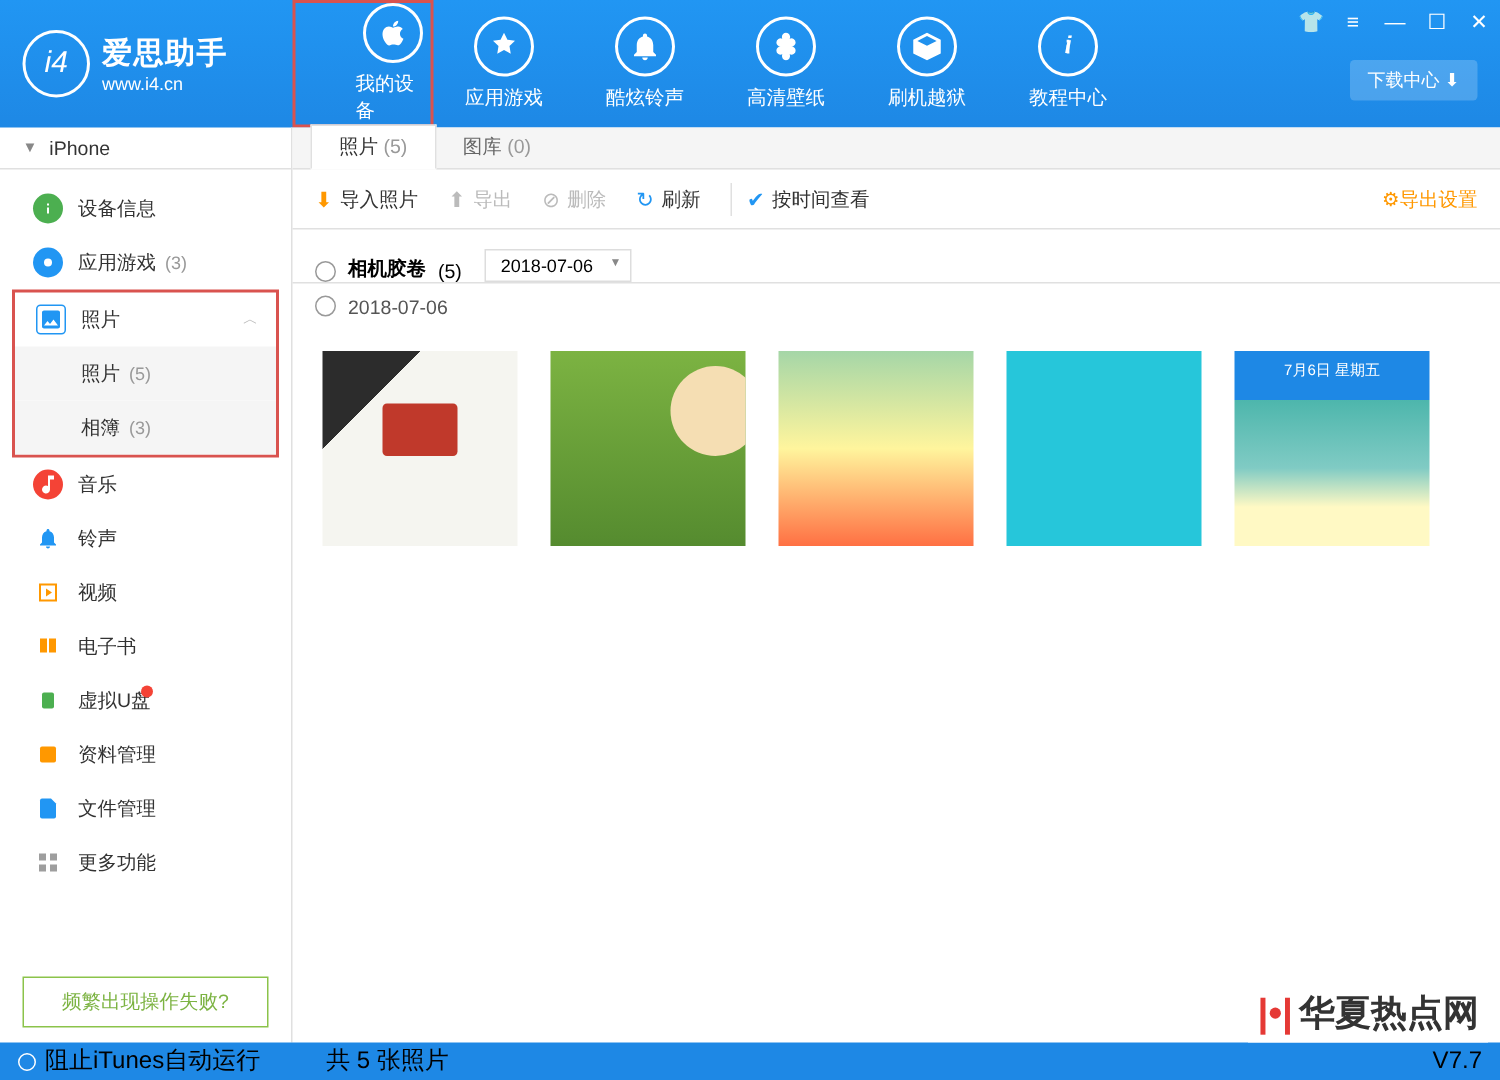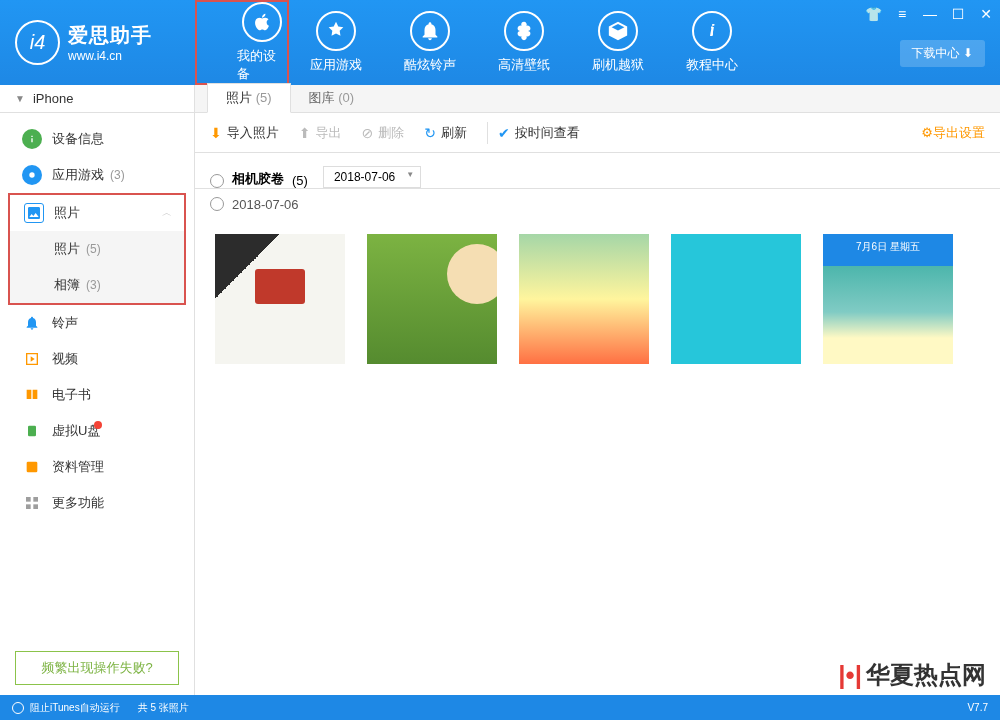--- a/index.html
+++ b/index.html
@@ -78,24 +78,24 @@
     .t3 { background: linear-gradient(180deg, #a5d6a7 0%, #fff59d 50%, #ff7043 100%); }
     .t4 { background: #26c6da; display: grid; grid-template-columns: repeat(4, 1fr); grid-template-rows: repeat(5, 1fr); gap: 4px; padding: 8px; }
     .t4 span { background: #fff; border-radius: 6px; }
     .t4 span:nth-child(1){background:#4caf50}.t4 span:nth-child(2){background:#2196f3}.t4 span:nth-child(3){background:#9c27b0}.t4 span:nth-child(4){background:#ff5722}
     .t4 span:nth-child(5){background:#3f51b5}.t4 span:nth-child(6){background:#00bcd4}.t4 span:nth-child(7){background:#ff9800}.t4 span:nth-child(8){background:#795548}
     .t4 span:nth-child(9){background:#2196f3}.t4 span:nth-child(10){background:#f44336}.t4 span:nth-child(11){background:#4caf50}.t4 span:nth-child(12){background:#607d8b}
     .t5 { background: linear-gradient(180deg, #1e88e5 0%, #1e88e5 25%, #4db6ac 25%, #80cbc4 60%, #fff9c4 80%); }
     .t5::before { content:"7月6日 星期五"; position:absolute; top:6px; color:#fff; font-size:10px; width:100%; text-align:center; }
     
     
-    .footer { position: absolute; bottom: 0; left: 0; right: 0; height: 25px; background: #1e88e5; color: #ffffff; display: flex; align-items: center; padding: 0 12px; font-size: 10px; }
+    .footer { position: absolute; bottom: 0; left: 0; right: 0; height: 25px; background: #1e88e5; color: #000000; display: flex; align-items: center; padding: 0 12px; font-size: 16px; }
     .footer-left { display: flex; align-items: center; }
     .footer-radio { width: 12px; height: 12px; border: 1.5px solid #fff; border-radius: 50%; margin-right: 6px; }
-    .footer-mid { margin-left: 18px; }
+    .footer-mid { margin-left: 44px; }
     .footer-right { margin-left: auto; }
     
     .watermark { position: absolute; bottom: 25px; right: 8px; font-size: 24px; font-weight: bold; color: #333; display: flex; align-items: center; background: #fff; padding: 4px 6px; }
     .wm-icon { color: #e53935; font-weight: bold; margin-right: 4px; font-size: 26px; }
   </style>
 </head>
 <body>
 
 <div class="header">
   <div class="logo-area">
@@ -208,20 +208,28 @@
           <span>照片</span>
             <span class="cnt">(5)</span>
         </div>
         <div class="sb-item sub">
           <span>相簿</span>
             <span class="cnt">(3)</span>
         </div>
       </div>
 
       <div class="sb-item">
+        <div class="sb-icon" style="background:#f44336;border-radius:50%">
+            <svg viewBox="0 0 24 24" fill="#fff">
+              <path d="M12 3v10.55A4 4 0 1014 17V7h4V3h-6z"></path>
+            </svg>
+          </div>
+        <span>音乐</span>
+      </div>
+      <div class="sb-item">
         <div class="sb-icon">
             <svg viewBox="0 0 24 24" fill="#2196f3">
               <path d="M12 22c1.1 0 2-.9 2-2h-4c0 1.1.9 2 2 2zm6-6v-5c0-3.07-1.64-5.64-4.5-6.32V4c0-.83-.67-1.5-1.5-1.5s-1.5.67-1.5 1.5v.68C7.63 5.36 6 7.92 6 11v5l-2 2v1h16v-1l-2-2z"></path>
             </svg>
           </div>
         <span>铃声</span>
       </div>
       <div class="sb-item">
         <div class="sb-icon">
             <svg viewBox="0 0 24 24" fill="#ff9800">
@@ -248,20 +256,28 @@
         <span>虚拟U盘</span>
           <span class="red-dot"></span>
       </div>
       <div class="sb-item">
         <div class="sb-icon">
             <svg viewBox="0 0 24 24" fill="#ff9800">
               <rect x="4" y="4" width="16" height="16" rx="2"></rect>
             </svg>
           </div>
         <span>资料管理</span>
+      </div>
+      <div class="sb-item">
+        <div class="sb-icon">
+            <svg viewBox="0 0 24 24" fill="#2196f3">
+              <path d="M6 2h9l5 5v13a2 2 0 01-2 2H6a2 2 0 01-2-2V4a2 2 0 012-2z"></path>
+            </svg>
+          </div>
+        <span>文件管理</span>
       </div>
       <div class="sb-item">
         <div class="sb-icon">
             <svg viewBox="0 0 24 24" fill="#9e9e9e">
               <rect x="3" y="3" width="7" height="7"></rect>
               <rect x="14" y="3" width="7" height="7"></rect>
               <rect x="3" y="14" width="7" height="7"></rect>
               <rect x="14" y="14" width="7" height="7"></rect>
             </svg>
           </div>

